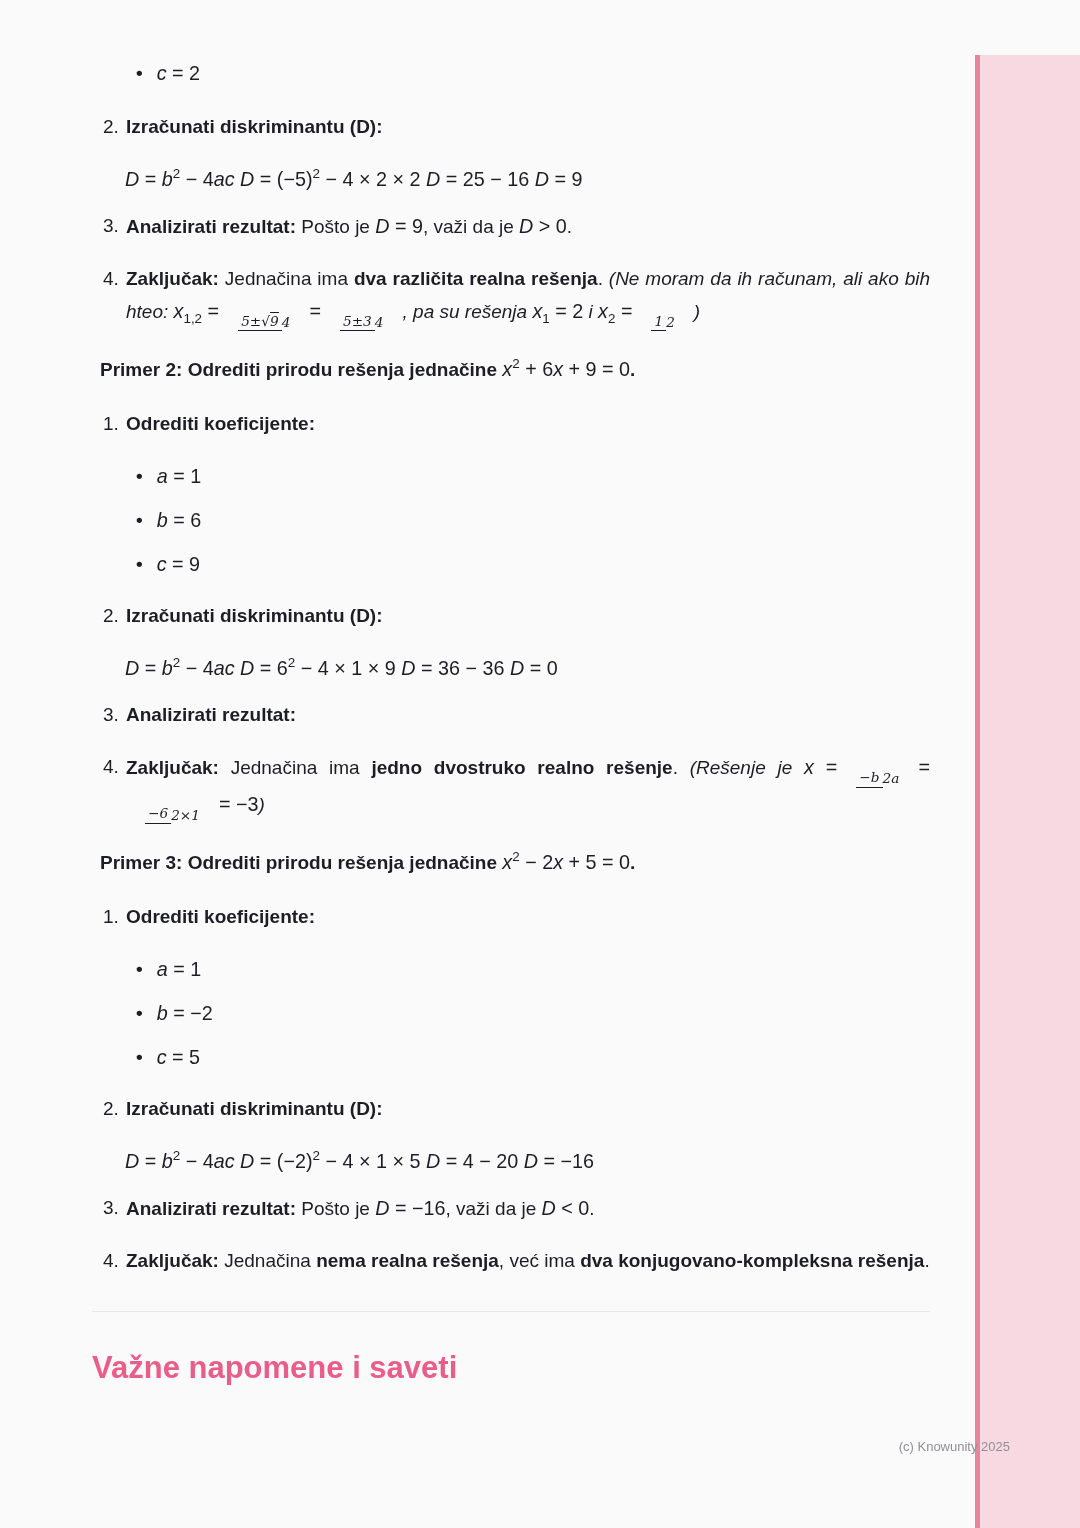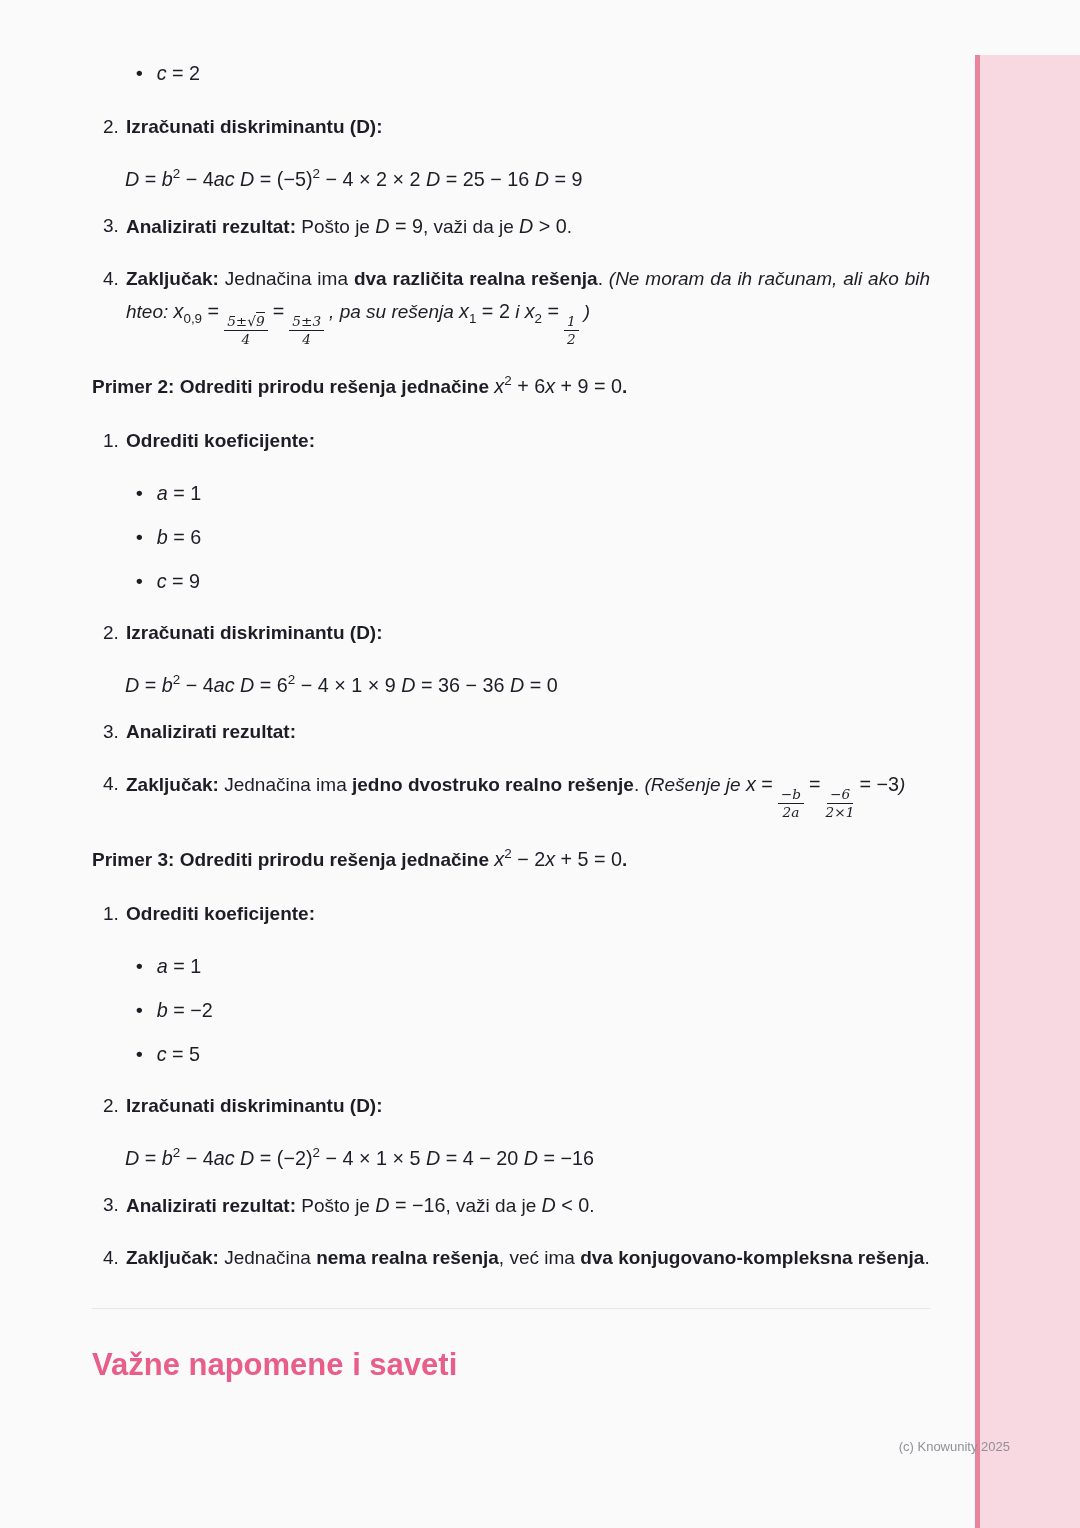--- a/index.html
+++ b/index.html
@@ -47,34 +47,34 @@
     font-style: normal;
     font-size: 1.04em;
   }
   .math i { font-style: italic; }
   .math sup { font-size: 0.68em; line-height: 0; }
   .math sub { font-size: 0.68em; line-height: 0; }
   .ovl { border-top: 1.2px solid currentColor; }
   .math-block { margin: 0 0 14px; padding-left: 33px; }
   .frac {
     display: inline-flex;
-    flex-direction: column;
+    flex-direction: row;
     align-items: center;
     font-size: 0.72em;
     line-height: 1.15;
     vertical-align: -0.55em;
-    margin: 0 5px;
+    margin: 0 19px;
     font-family: "DejaVu Serif", "Liberation Serif", serif;
     justify-content: space-between;
   }
   .frac .fnum { border-bottom: 1.2px solid currentColor; padding: 0 3px 1px; }
   .frac .fden { padding-top: 1px; }
   .note { font-style: italic; }
   
-  .primer-title { margin: 22px 0 22px; font-weight: 400; }
+  .primer-title { margin: 22px 8px 22px; font-weight: 400; }
   .divider { border: none; border-top: 1px solid var(--divider); margin: 34px 0 36px; }
   .footer-heading {
     color: var(--accent);
     font-size: 31px;
     line-height: 40px;
     font-weight: 700;
   }
   
   .side-strip {
     position: absolute;
@@ -129,21 +129,21 @@
 
     <div class="math-block"><span class="math"><i>D</i> = <i>b</i><sup>2</sup> − 4<i>ac</i> <i>D</i> = (−5)<sup>2</sup> − 4 × 2 × 2 <i>D</i> = 25 − 16 <i>D</i> = 9</span></div>
 
     <div class="step">
       <span class="step-num">3.</span>
       <div class="step-body"><strong class="lbl">Analizirati rezultat:</strong><span> Pošto je </span><span class="math"><i>D</i> = 9</span><span>, važi da je </span><span class="math"><i>D</i> &gt; 0</span><span>.</span></div>
     </div>
 
     <div class="step">
       <span class="step-num">4.</span>
-      <div class="step-body"><strong class="lbl">Zaključak:</strong><span> Jednačina ima </span><strong>dva različita realna rešenja</strong><span>. </span><em class="note"><span>(Ne moram da ih računam, ali ako bih hteo: </span><span class="math"><i>x</i><sub>0,9</sub> =</span><span class="frac">
+      <div class="step-body"><strong class="lbl">Zaključak:</strong><span> Jednačina ima </span><strong>dva različita realna rešenja</strong><span>. </span><em class="note"><span>(Ne moram da ih računam, ali ako bih hteo: </span><span class="math"><i>x</i><sub>1,2</sub> =</span><span class="frac">
               <span class="fnum">5±√<span class="ovl">9</span></span>
               <span class="fden">4</span>
             </span><span class="math">=</span><span class="frac">
               <span class="fnum">5±3</span>
               <span class="fden">4</span>
             </span><span>, pa su rešenja </span><span class="math"><i>x</i><sub>1</sub> = 2</span><span> i </span><span class="math"><i>x</i><sub>2</sub> =</span><span class="frac">
               <span class="fnum">1</span>
               <span class="fden">2</span>
             </span><span>)</span></em></div>
     </div>

